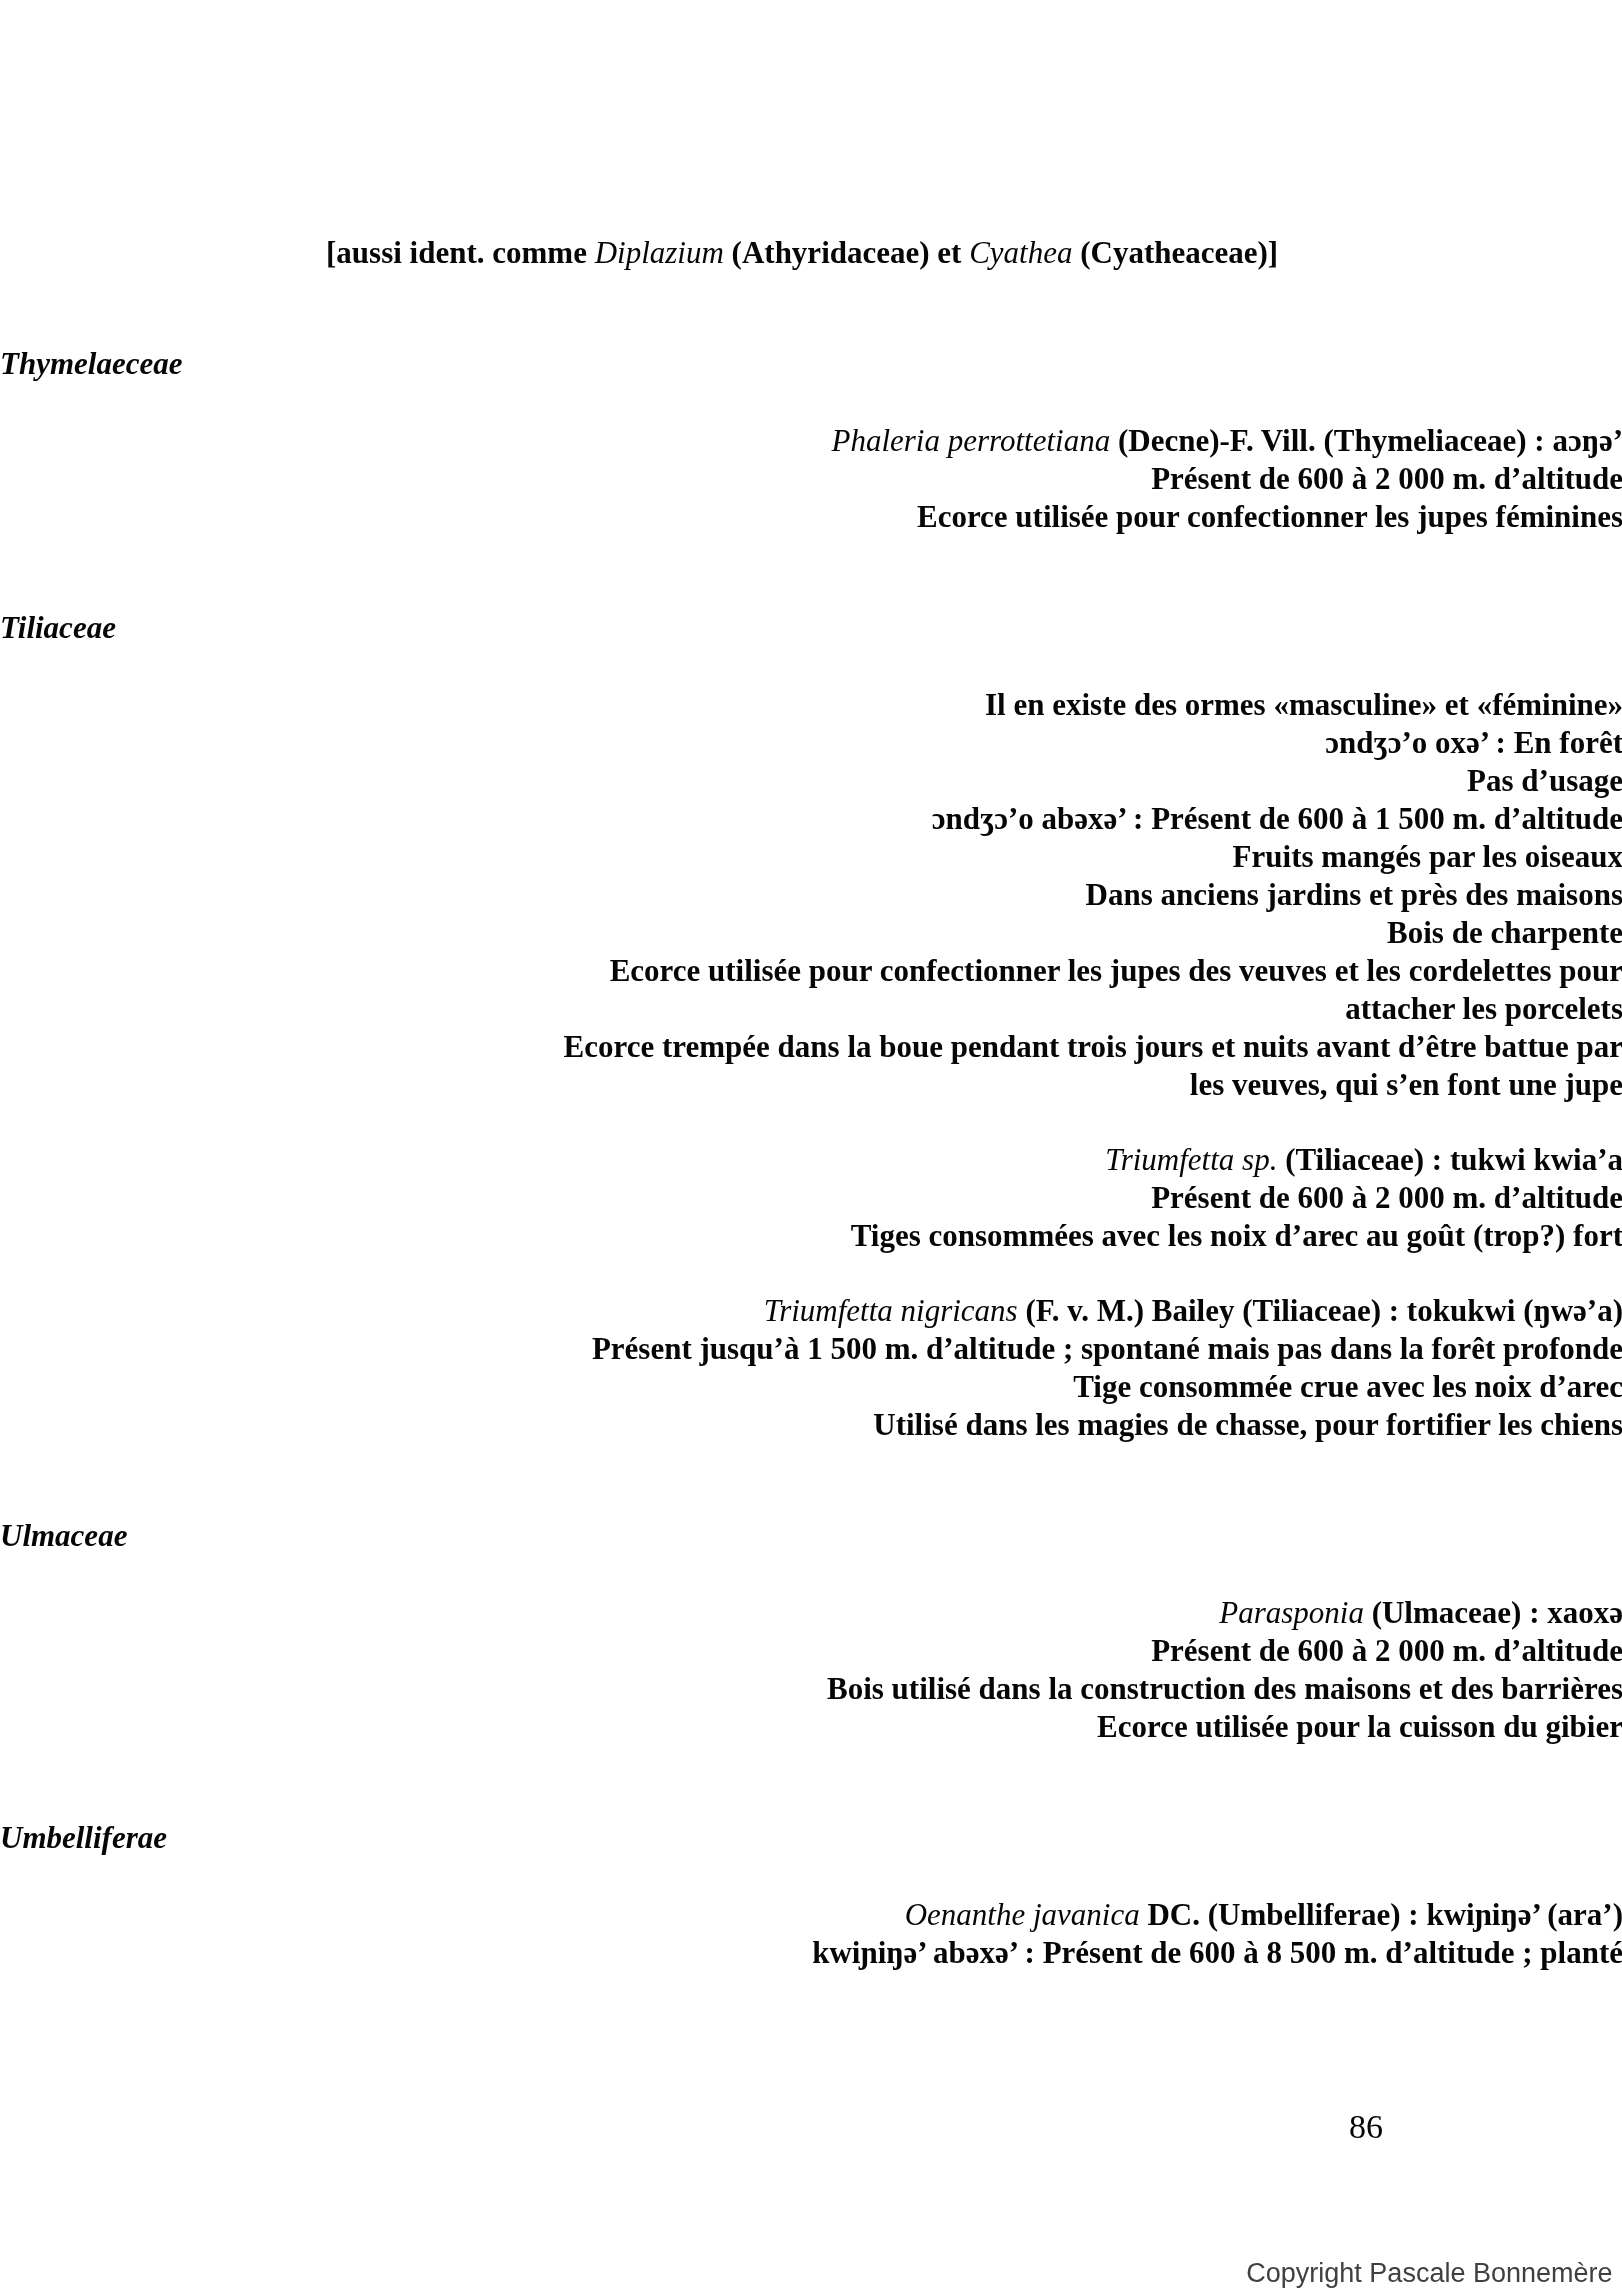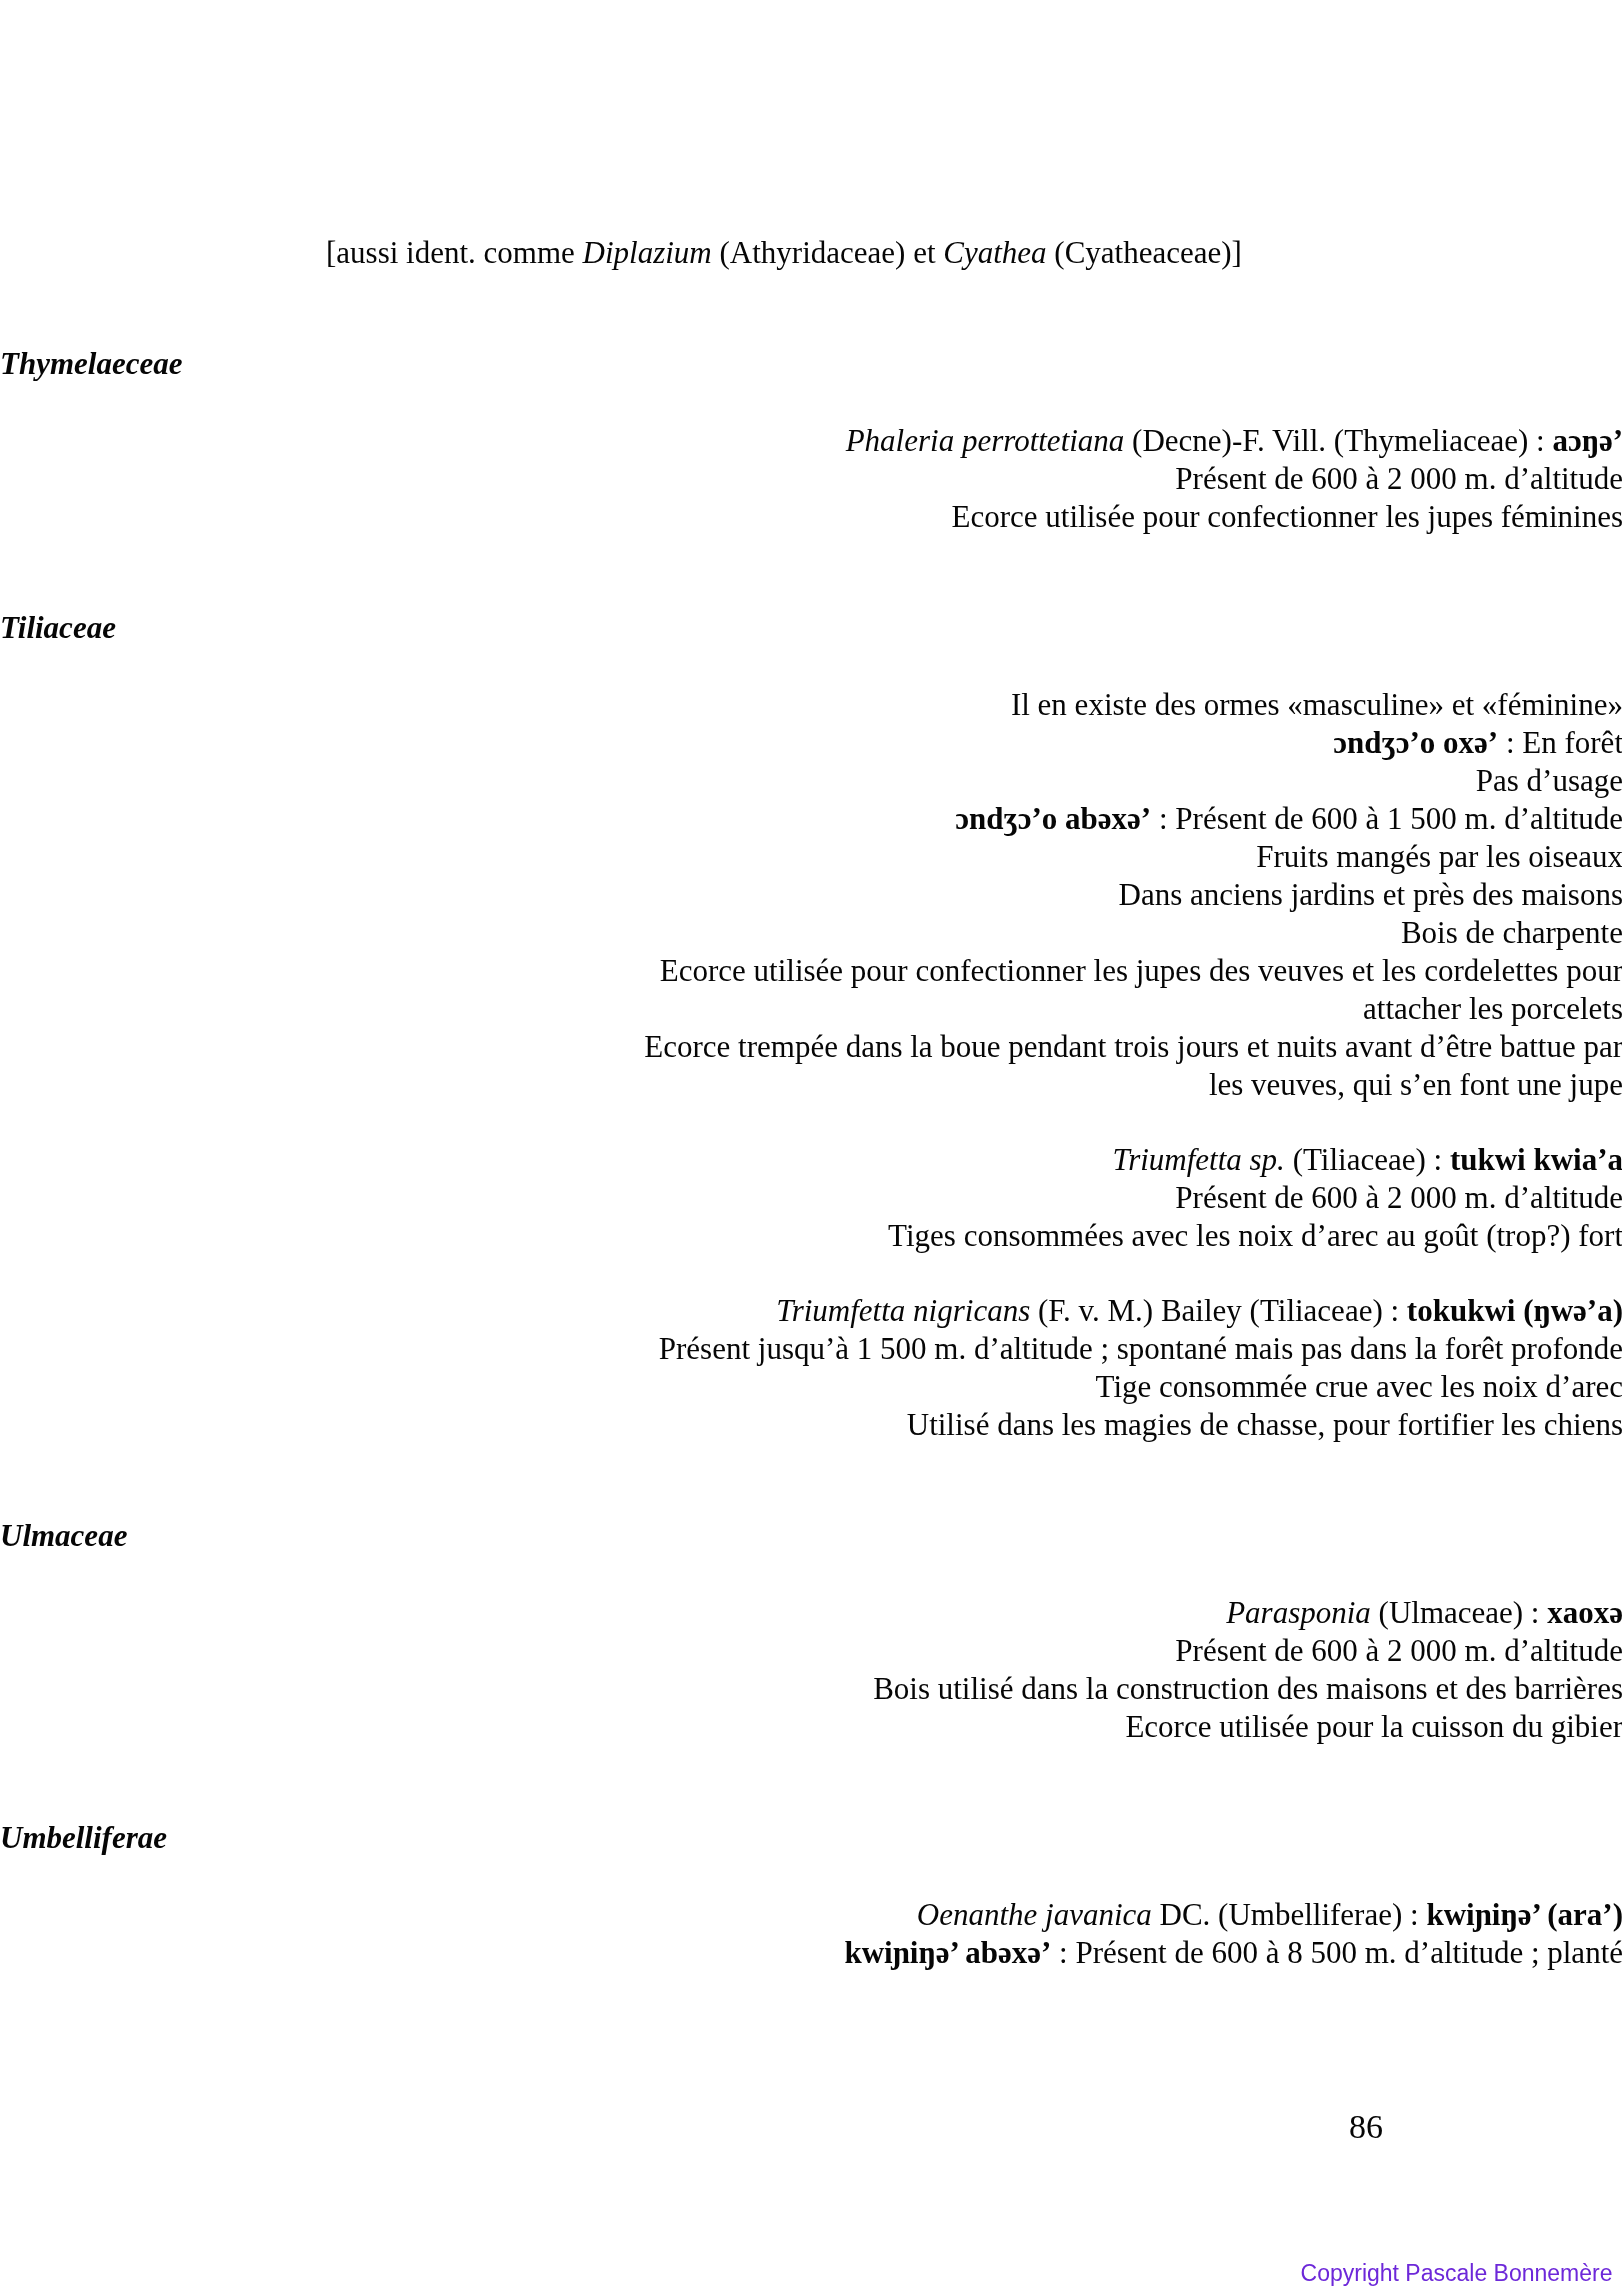--- a/index.html
+++ b/index.html
@@ -24,38 +24,38 @@
   .section { margin-top: 73px; }
   .family-heading {
     font-weight: bold;
     font-style: italic;
   }
   .entry { margin-top: 37px; text-align: right; }
   .family-heading + .entry { margin-top: 39px; }
   .indent-0 { padding-left: 231px; }
   .indent-1 { padding-left: 260px; }
   .indent-2 { padding-left: 317px; }
-  .s-r { font-style: normal; font-weight: normal; }
+  .s-r { font-style: normal; font-weight: bold; }
   .s-i { font-style: italic; margin-top: 32px; }
   .s-b { font-weight: bold; }
   .page-number {
     position: absolute;
     left: 1349px;
     top: 2108px;
     font-size: 34px;
     line-height: 38px;
   }
   .copyright {
     position: absolute;
     right: 10.5px;
     top: 2259px;
     font-family: "Liberation Sans", "DejaVu Sans", sans-serif;
-    font-size: 23px;
+    font-size: 27px;
     line-height: 29px;
-    color: #6d28d9;
+    color: #404040;
   }
 </style>
 </head>
 <body>
 
 <main class="page">
   <div class="t-line cont-line"><span class="s-r">[aussi ident. comme </span><span class="s-i">Diplazium</span><span class="s-r"> (Athyridaceae) et </span><span class="s-i">Cyathea</span><span class="s-r"> (Cyatheaceae)]</span></div>
   <div id="doc-body">
       <section class="section">
         <div class="t-line family-heading">Thymelaeceae</div>

